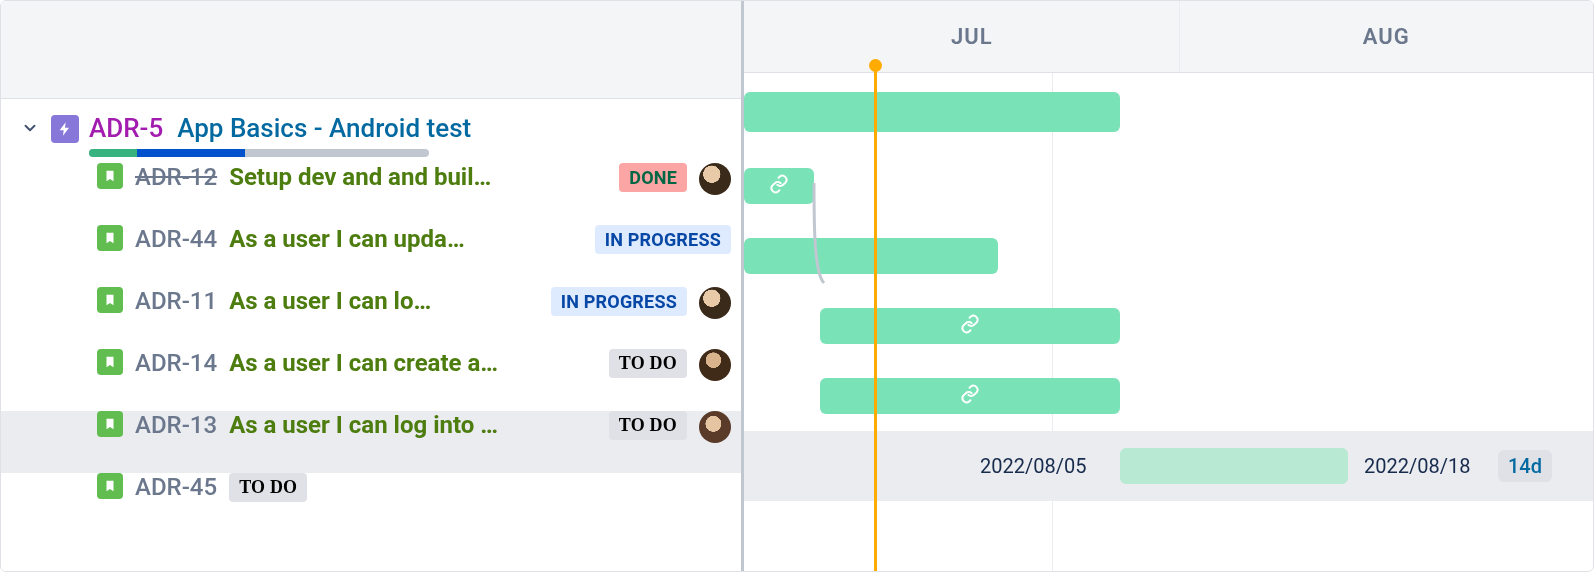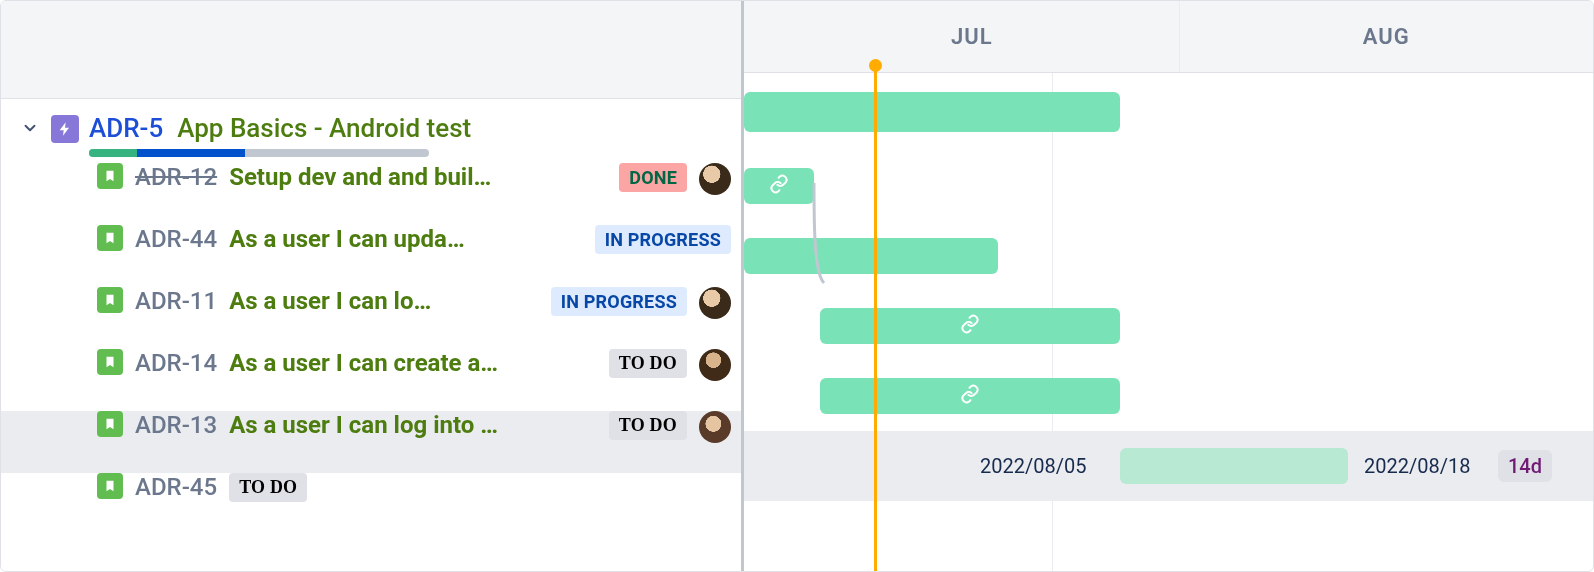--- a/index.html
+++ b/index.html
@@ -45,22 +45,22 @@
   }
   .epic-icon {
     width: 28px; height: 28px;
     background: #8777D9;
     border-radius: 4px;
     display:flex;align-items:center;justify-content:center;
     margin-top: 2px;
   }
   .epic-texts { display:flex; flex-direction:column; gap:6px;}
   .epic-title-line { display:flex; align-items:baseline; gap:14px;}
-  .epic-key { color:#1d4ed8; font-size:26px; font-weight:500;}
-  .epic-summary { color:#4d7c0f; font-size:26px; font-weight:500;}
+  .epic-key { color:#a21caf; font-size:26px; font-weight:500;}
+  .epic-summary { color:#0369a1; font-size:26px; font-weight:500;}
   .progress-bar {
     width: 340px; height:8px; border-radius:4px; background:#c1c7d0; overflow:hidden; display:flex;
   }
   .progress-green{background:#36b37e;height:100%;}
   .progress-blue{background:#0052cc;height:100%;}
   .children { display:flex; flex-direction:column;}
   .child-row {
     height: 62px;
     display:flex; align-items:flex-start;
     padding-left: 96px; padding-right: 10px;
@@ -144,21 +144,21 @@
   .dep-path{
     position:absolute; stroke:#c1c7d0; stroke-width:3; fill:none;
     pointer-events:none;
   }
   .date-label{
     position:absolute; top:50%; transform:translateY(-50%);
     font-size:20px; color:#172b4d; font-weight:400;
   }
   .duration-pill{
     position:absolute; top:50%; transform:translateY(-50%);
-    background:#dfe1e6; color:#701a75; font-size:20px; font-weight:500;
+    background:#dfe1e6; color:#0369a1; font-size:20px; font-weight:500;
     padding:4px 10px; border-radius:6px;
   }
 </style>
 </head>
 <body>
 
 <div class="container">
 
   <div class="left-panel">
     <div class="left-header-spacer"></div>

